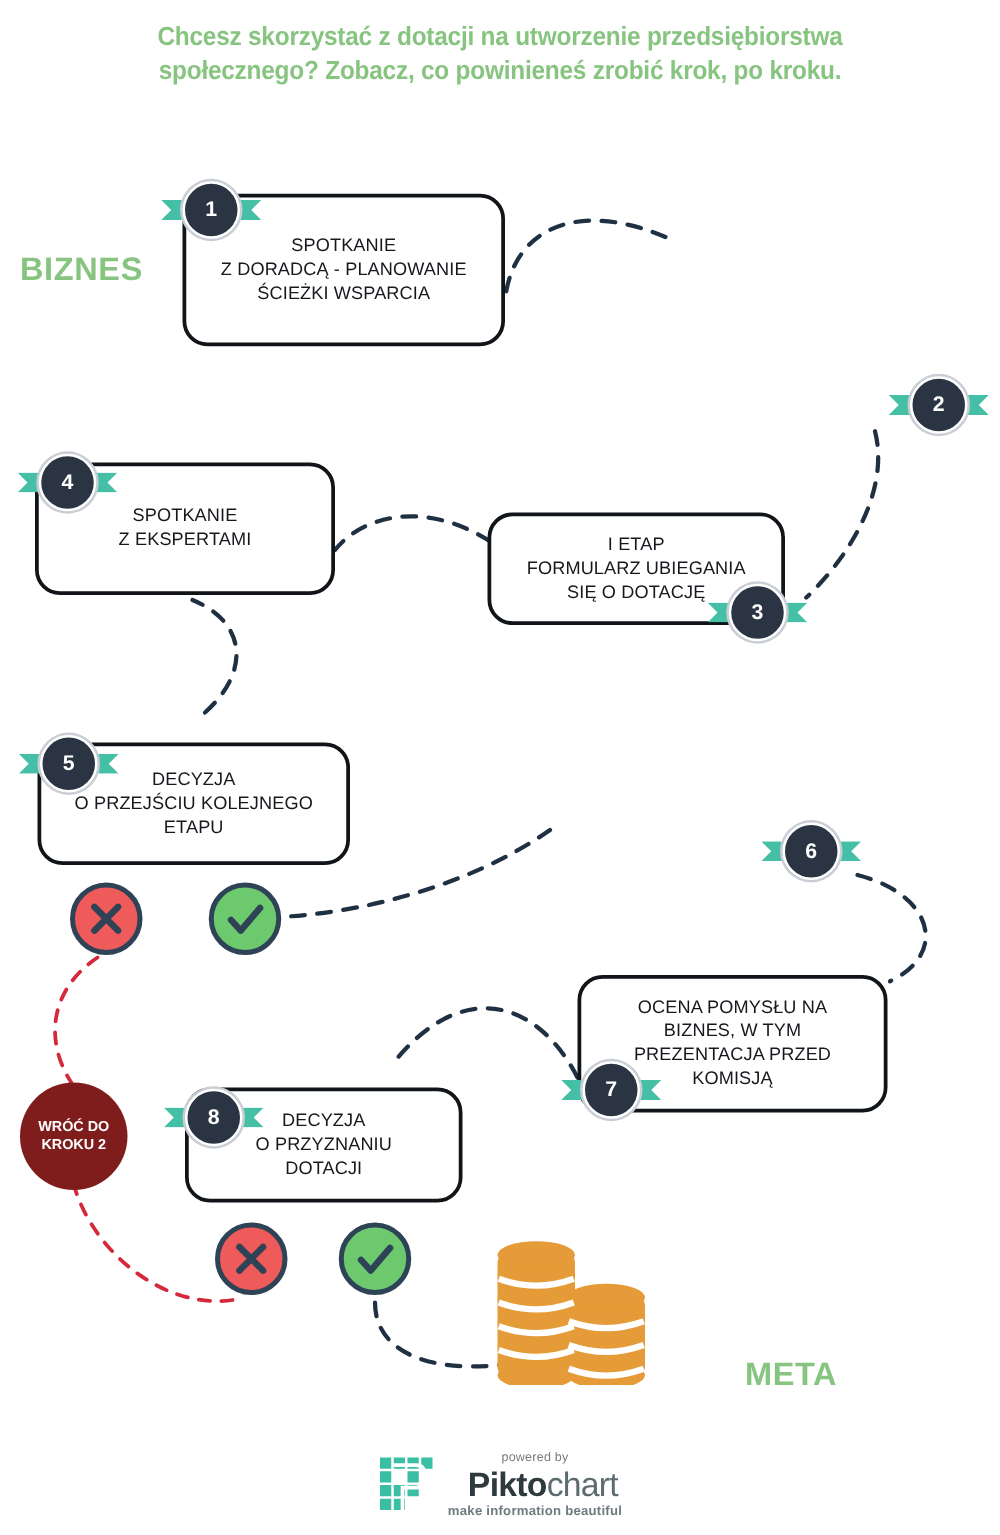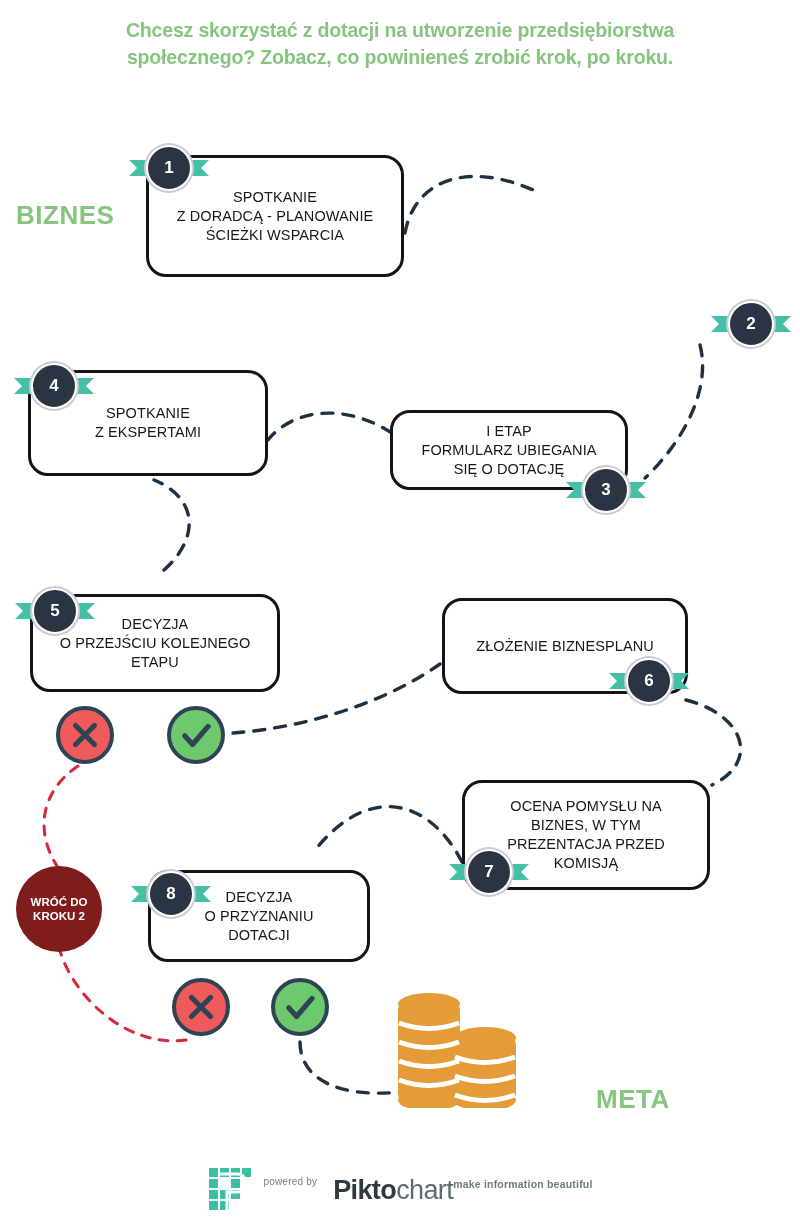--- a/index.html
+++ b/index.html
@@ -144,21 +144,21 @@
   .footer {
     position: absolute;
     left: 0;
     bottom: 14px;
     width: 800px;
     display: flex;
     align-items: center;
     justify-content: center;
   }
   .footer .logo-mark { margin-right: 8px; }
-  .footer .wordwrap { display: flex; flex-direction: row; line-height: 1; }
+  .footer .wordwrap { display: flex; flex-direction: column; line-height: 1; }
   .footer .powered {
     font-size: 10px;
     color: #7a7a7a;
     text-align: center;
     margin-bottom: 3px;
     letter-spacing: 0.2px;
   }
   .footer .brand {
     font-size: 27px;
     letter-spacing: -0.6px;
@@ -222,21 +222,21 @@
   <div class="badge" style="left:146px; top:145px;">
     <div class="ribbon"></div>
     <div class="disc">1</div>
   </div>
 
   <div class="badge" style="left:728px; top:301px;">
     <div class="ribbon"></div>
     <div class="disc">2</div>
   </div>
 
-  <div class="box" style="left:390px; top:410px; width:238px; height:80px;">
+  <div class="box" style="left:390px; top:410px; width:238px; height:90px;">
     <span class="txt">I ETAP
 FORMULARZ UBIEGANIA
 SIĘ O DOTACJĘ</span>
   </div>
   <div class="badge" style="left:583px; top:467px;">
     <div class="ribbon"></div>
     <div class="disc">3</div>
   </div>
 
   <div class="box" style="left:28px; top:370px; width:240px; height:106px;">
@@ -262,23 +262,20 @@
     <svg viewBox="0 0 58 58">
       <path d="M18 18 L40 40 M40 18 L18 40" stroke="#2f4356" stroke-width="6" stroke-linecap="round" fill="none"></path>
     </svg>
   </div>
   <div class="dcircle yes" style="left:167px; top:706px; width:58px; height:58px;">
     <svg viewBox="0 0 58 58">
       <path d="M16 30 L25 40 L43 19" stroke="#2f4356" stroke-width="6" stroke-linecap="round" stroke-linejoin="round" fill="none"></path>
     </svg>
   </div>
 
-  <div class="box" style="left:442px; top:598px; width:246px; height:96px;">
-    <span class="txt">ZŁOŻENIE BIZNESPLANU</span>
-  </div>
   <div class="badge" style="left:626px; top:658px;">
     <div class="ribbon"></div>
     <div class="disc">6</div>
   </div>
 
   <div class="box" style="left:462px; top:780px; width:248px; height:110px;">
     <span class="txt">OCENA POMYSŁU NA
 BIZNES, W TYM
 PREZENTACJA PRZED
 KOMISJĄ</span>

